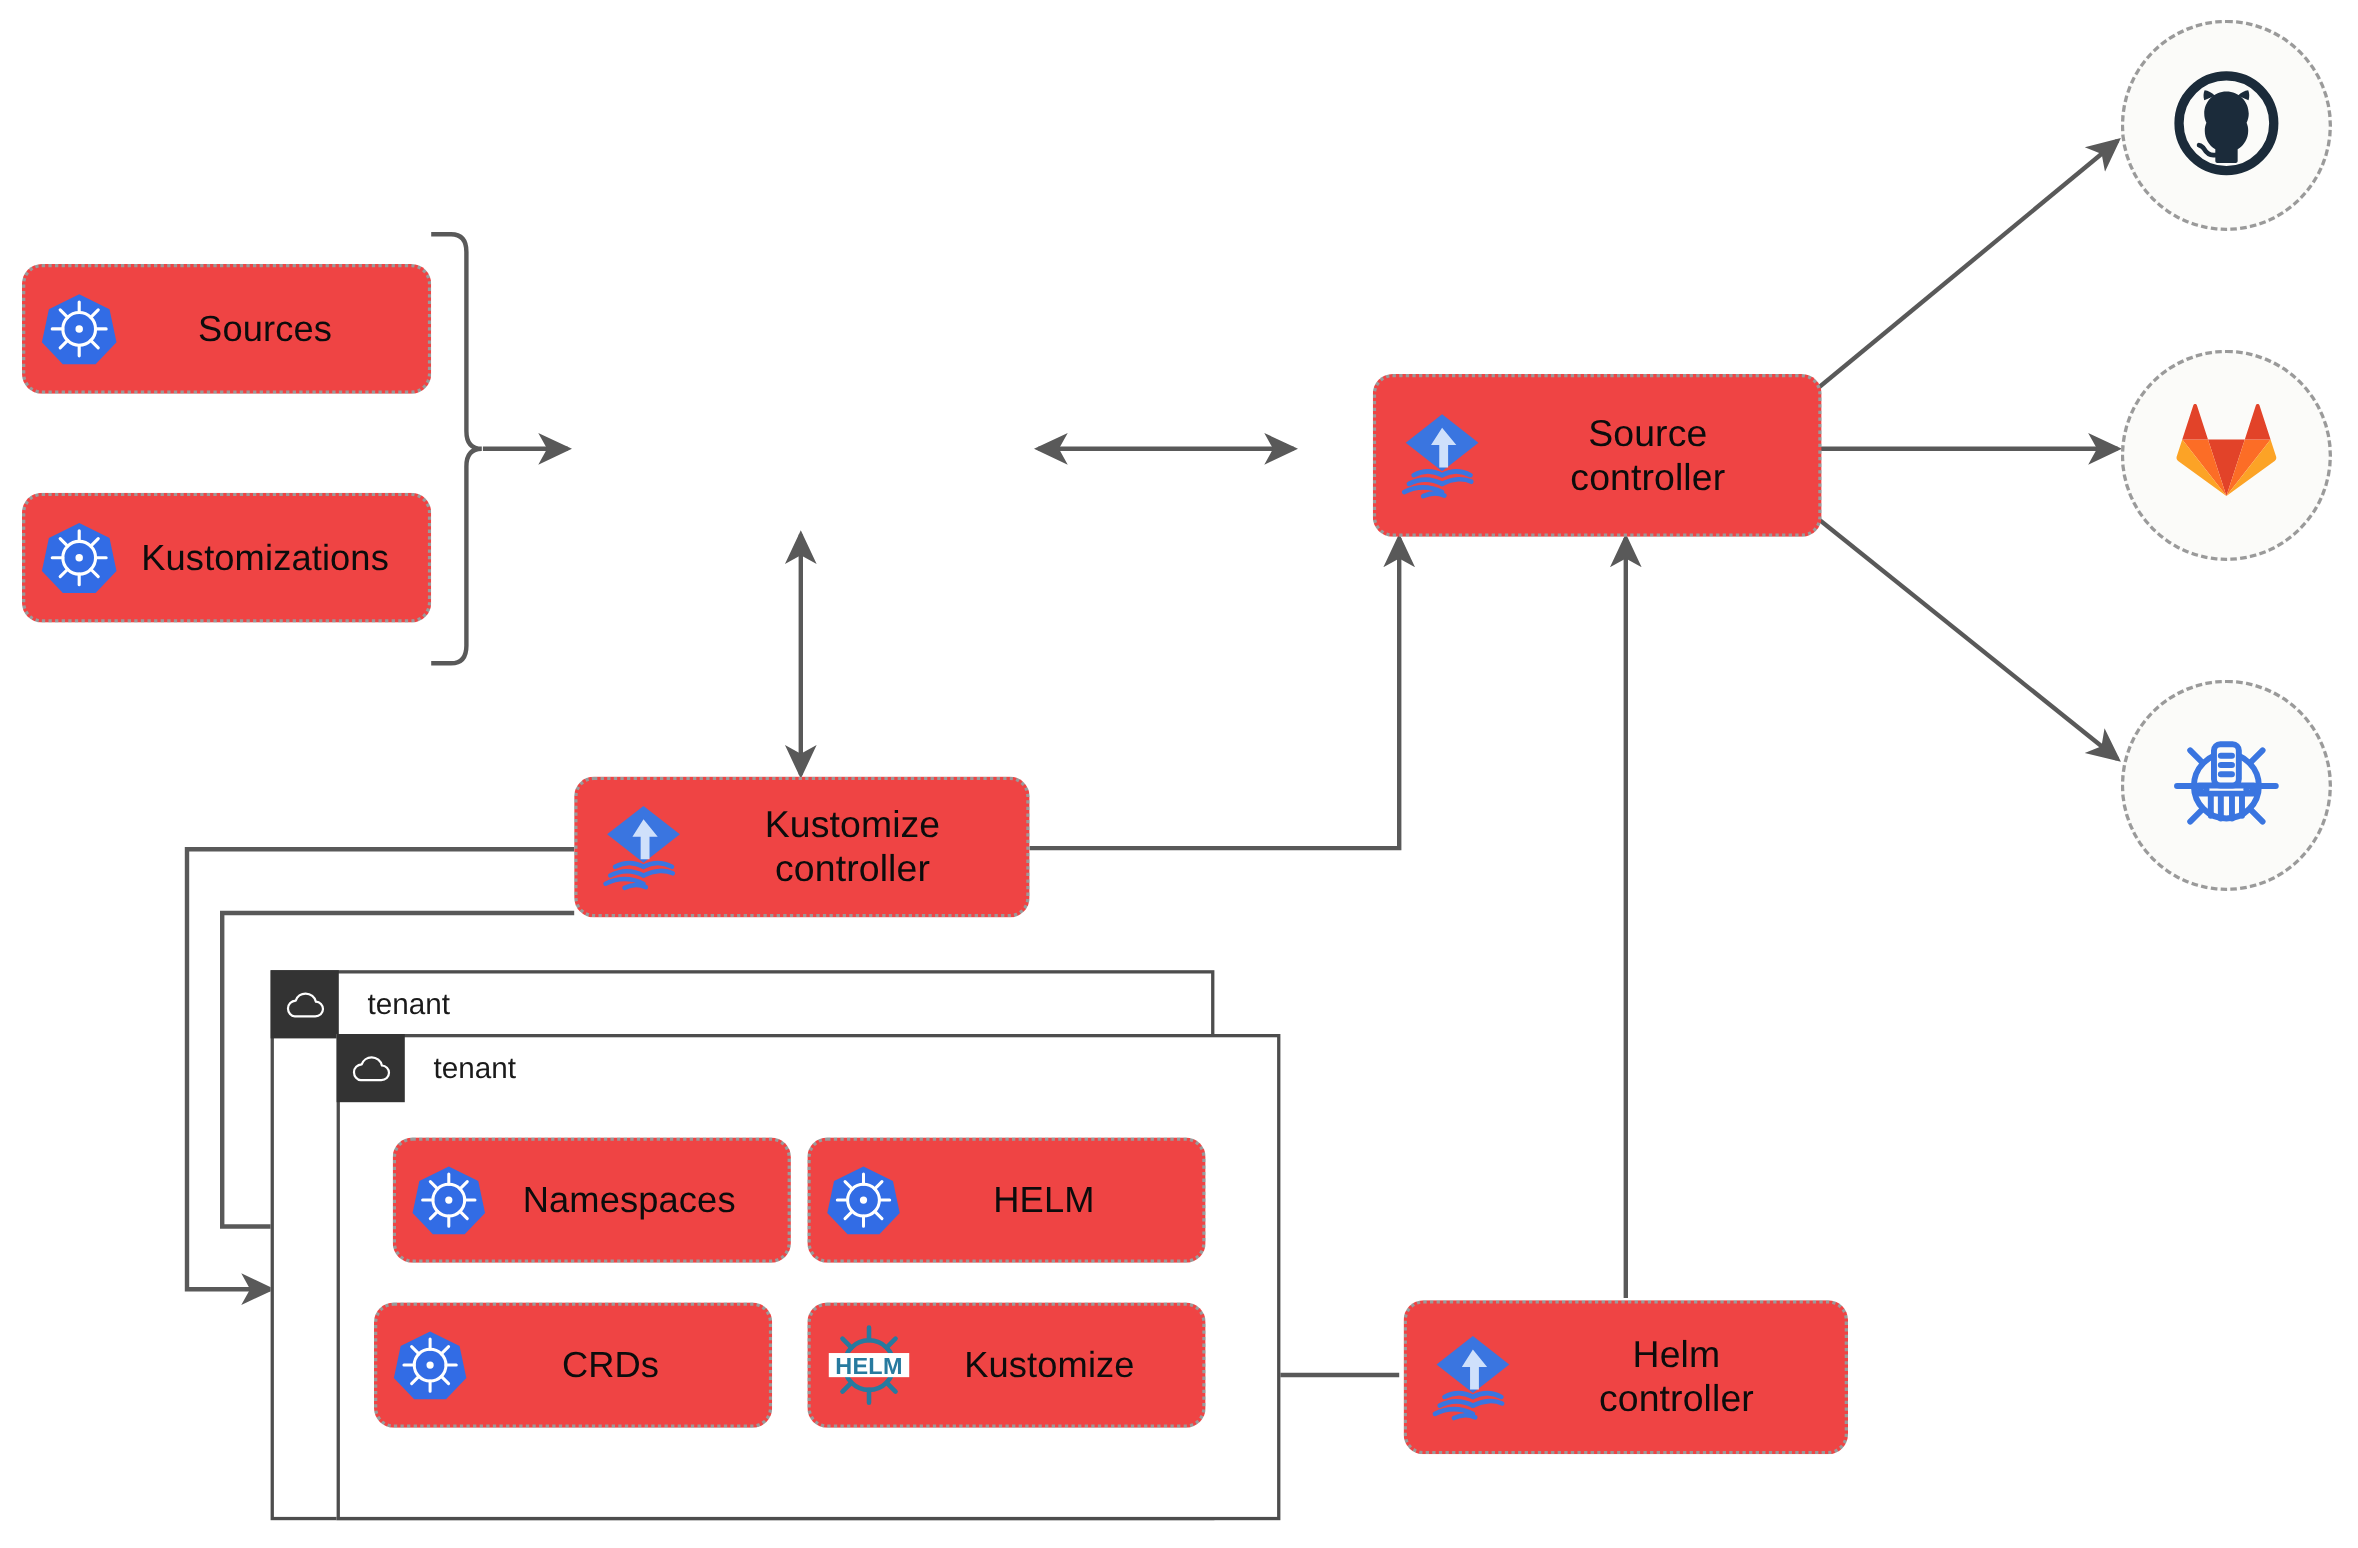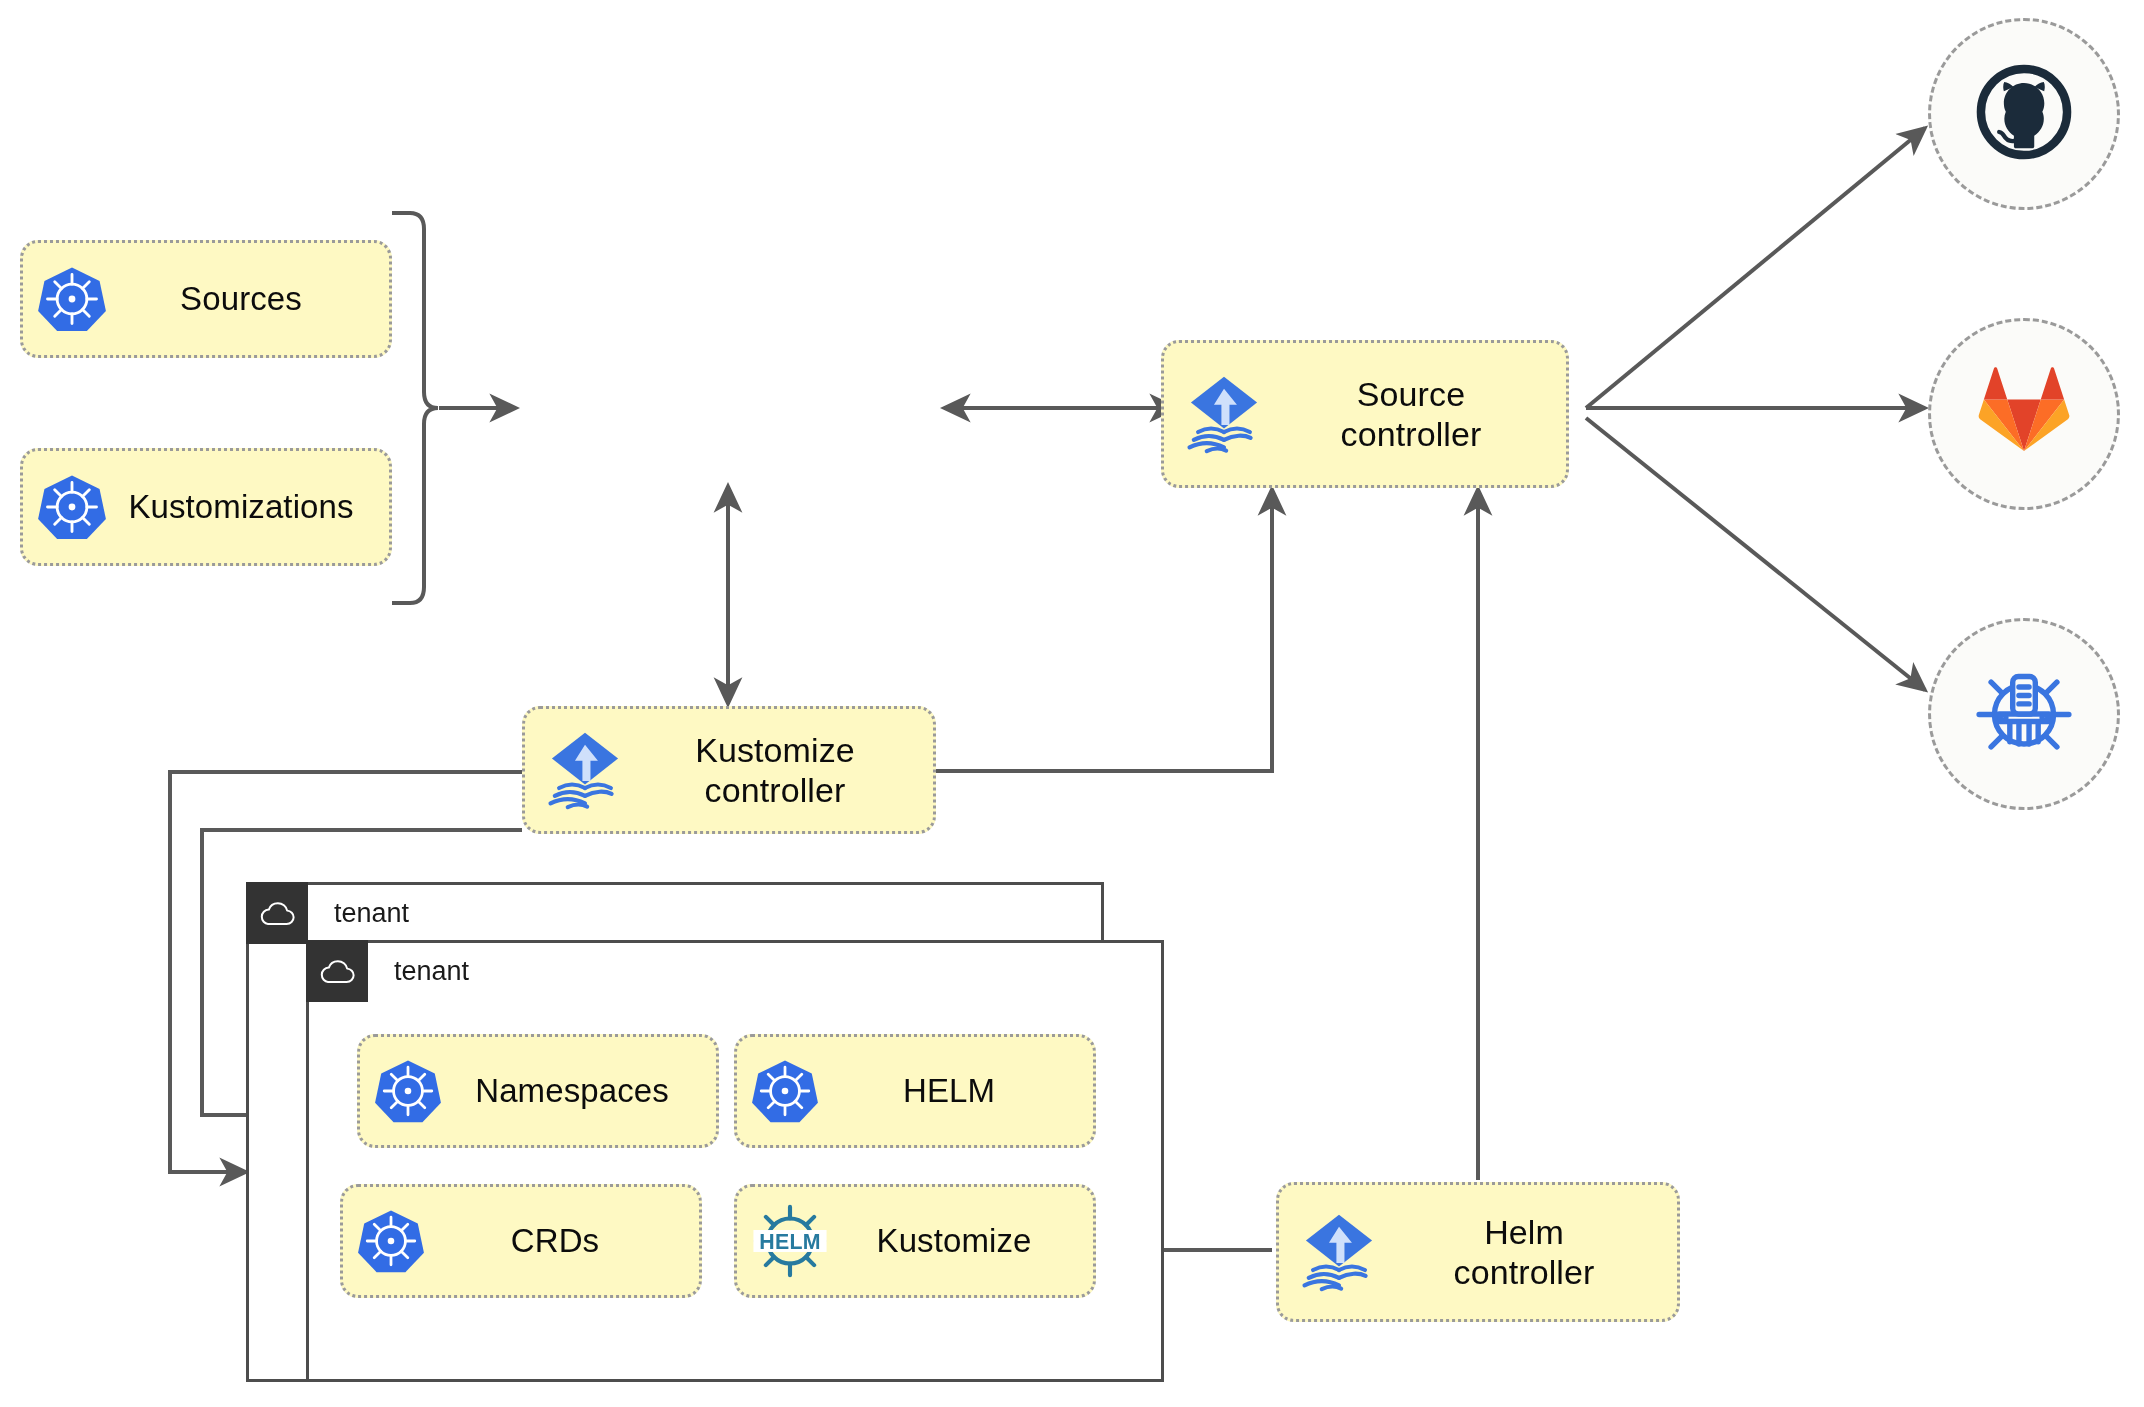--- a/index.html
+++ b/index.html
@@ -6,21 +6,21 @@
   body{
     font-family:"Liberation Sans", sans-serif;
     width:2144px;height:1407px;position:relative;overflow:hidden;
     -webkit-font-smoothing:antialiased;
   }
   #stage{position:absolute;left:0;top:0;width:2144px;height:1407px;}
 
   
   .node{
     position:absolute;
-    background:#fef9c3;
+    background:#ef4444;
     border:3px dotted #9a9a9a;
     border-radius:18px;
     box-sizing:border-box;
     display:flex;align-items:center;
     padding:0 14px;
   }
   .node .ico{flex:0 0 auto;display:flex;align-items:center;justify-content:center;}
   .node .lbl{
     flex:1 1 auto;text-align:center;color:#0c0c0c;
     font-size:34px;line-height:1.18;white-space:pre-line;
@@ -118,21 +118,21 @@
           <circle cx="32" cy="32" r="13.6"></circle>
           <circle cx="32" cy="32" r="3.1" fill="#ffffff" stroke="none"></circle>
           <path d="M32 18.4V9.6M32 45.6v8.8M45.6 32h8.8M18.4 32H9.6M41.6 22.4l6.2-6.2M22.4 41.6l-6.2 6.2M41.6 41.6l6.2 6.2M22.4 22.4l-6.2-6.2"></path>
         </g>
       </svg>
     </span>
     <span class="lbl">Kustomizations</span>
   </div>
 
 
-  <div class="node" style="left:1161px;top:340px;width:408px;height:148px;">
+  <div class="node" style="left:1248px;top:340px;width:408px;height:148px;">
     <span class="ico">
       <svg width="92" height="92" viewBox="0 0 64 64">
         <path fill="#3a75e0" d="M32 6 55 24 32 42 9 24z"></path>
         <path fill="#cfe0fb" d="M32 14.5 41 25.5h-5.2v14.2h-5.6V25.5H25z"></path>
         <g fill="none" stroke="#3a75e0" stroke-width="2.9" stroke-linecap="round">
           <path d="M14 44.5c6-3.2 12-3.2 18 0"></path>
           <path d="M11 50c7-3.6 14-3.6 21 0"></path>
           <path d="M8 55.2c8-4 16-4 24 0"></path>
           <path d="M32 44.5c6-3.2 12-3.2 18 0"></path>
           <path d="M32 50c7-3.6 14-3.6 18.5-1.4"></path>

